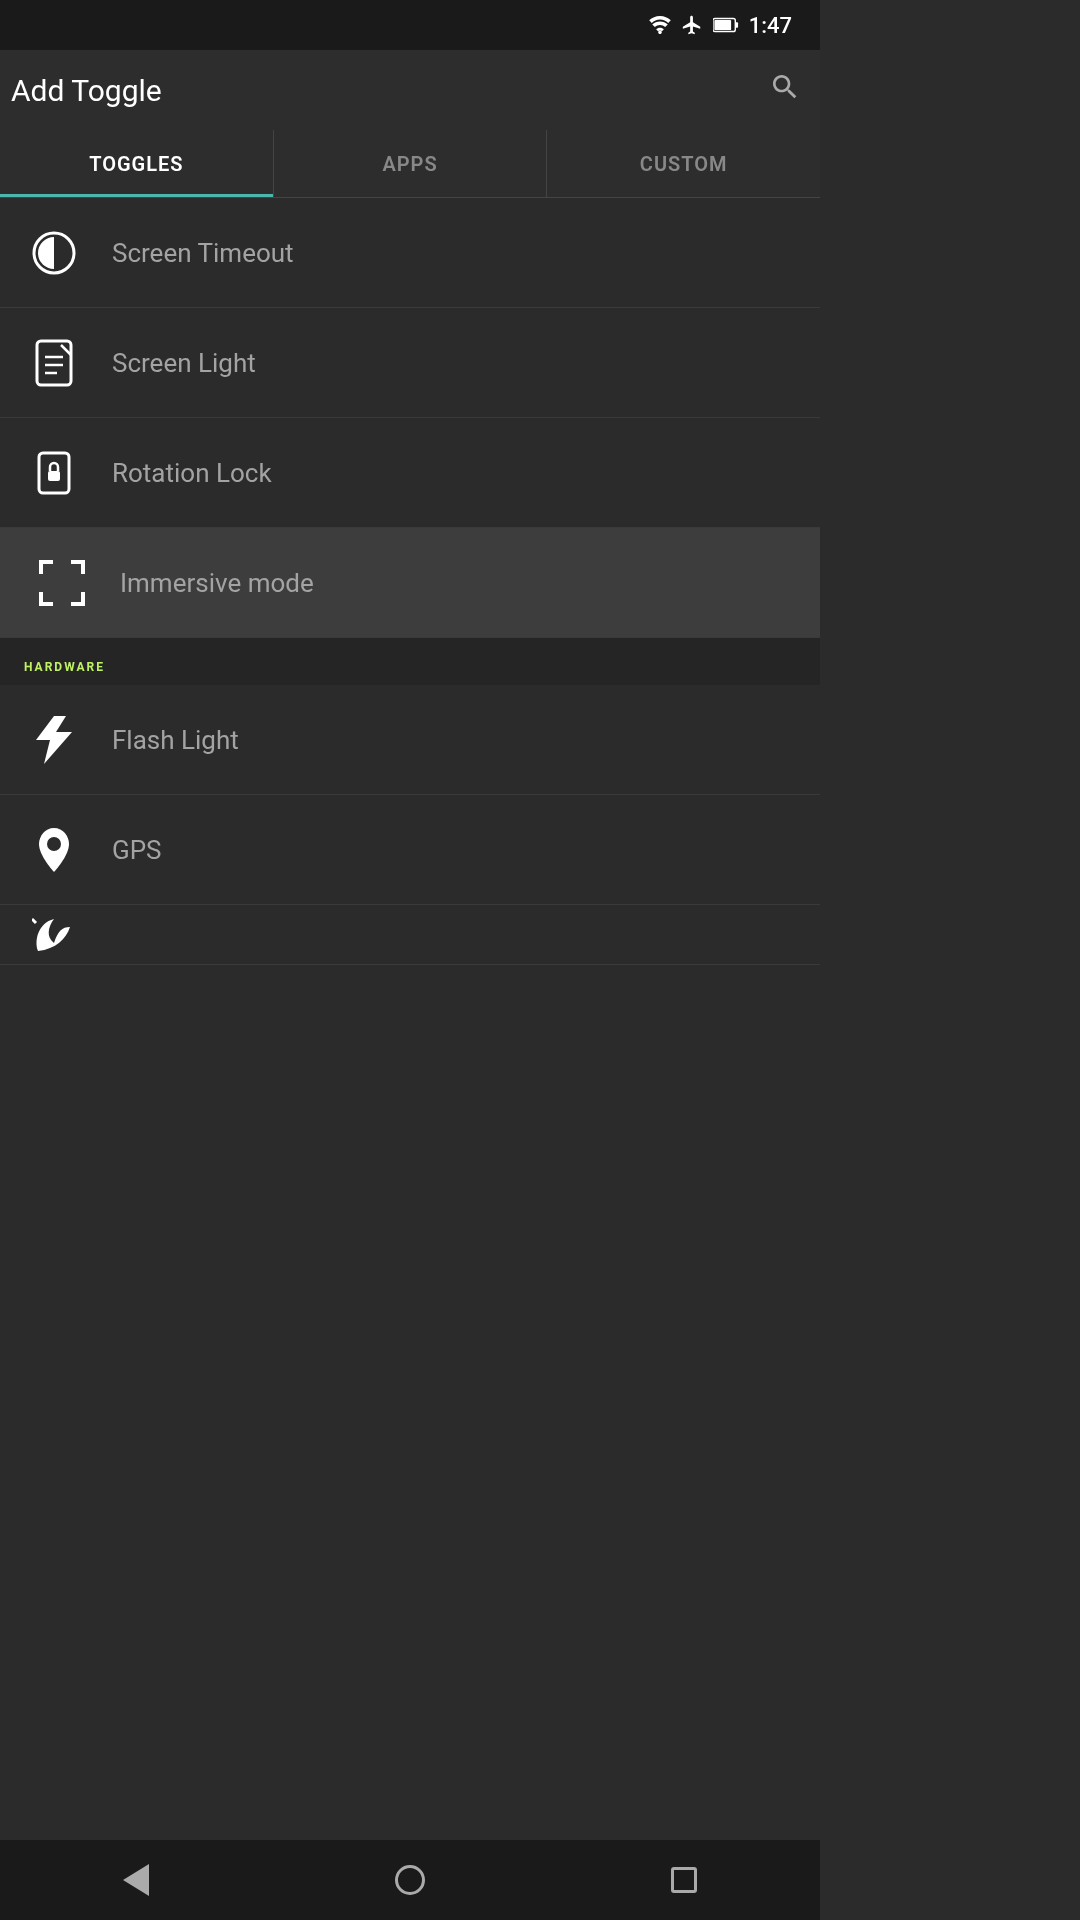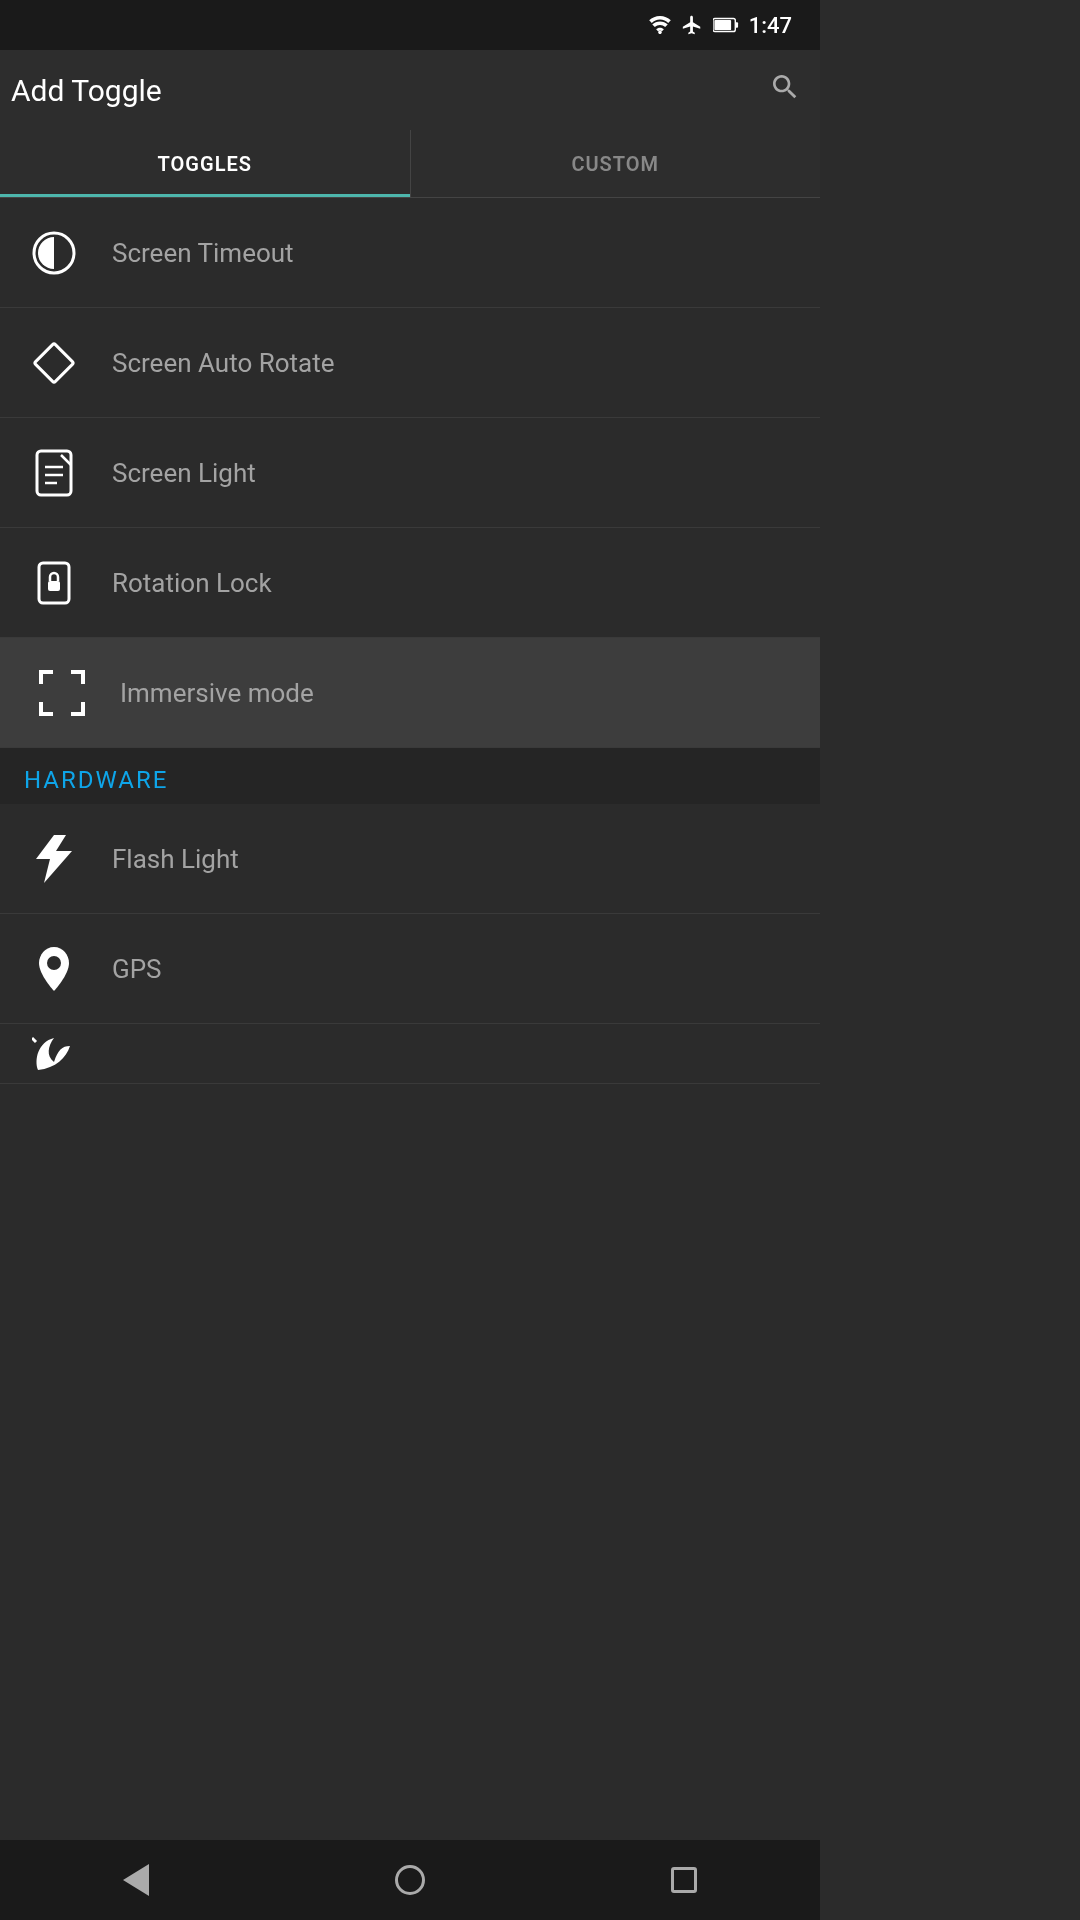--- a/index.html
+++ b/index.html
@@ -144,23 +144,23 @@
       color: #a3a3a3;
     }
 
     
     .section-header {
       padding: 18px 24px 10px;
       background-color: #252525;
     }
 
     .section-header-text {
-      color: #0ea5e9;
-      font-size: 24px;
-      font-weight: 400;
+      color: #bef264;
+      font-size: 12px;
+      font-weight: 700;
       letter-spacing: 2px;
     }
 
     
     .nav-bar {
       position: fixed;
       bottom: 0;
       left: 0;
       width: 820px;
       height: 80px;
@@ -234,44 +234,39 @@
       <path d="M15.5 14h-.79l-.28-.27C15.41 12.59 16 11.11 16 9.5 16 5.91 13.09 3 9.5 3S3 5.91 3 9.5 5.91 16 9.5 16c1.61 0 3.09-.59 4.23-1.57l.27.28v.79l5 4.99L20.49 19l-4.99-5zm-6 0C7.01 14 5 11.99 5 9.5S7.01 5 9.5 5 14 7.01 14 9.5 11.99 14 9.5 14z"></path>
     </svg>
   </button>
 </div>
 
 <div class="tabs">
   <div class="tab active">
     <span>TOGGLES</span>
   </div>
   <div class="tab">
+    <span>APPS</span>
+  </div>
+  <div class="tab">
     <span>CUSTOM</span>
   </div>
 </div>
 
 <div class="list">
 
   <div class="list-item">
     <div class="item-icon">
       <svg width="48" height="48" viewBox="0 0 48 48" fill="white">
         <circle cx="24" cy="24" r="20" stroke="white" stroke-width="3" fill="none"></circle>
         <path d="M24 8 A16 16 0 0 0 24 40 Z" fill="white"></path>
       </svg>
     </div>
     <span class="item-label">Screen Timeout</span>
   </div>
 
-  <div class="list-item">
-    <div class="item-icon">
-      <svg width="48" height="48" viewBox="0 0 48 48" fill="white">
-        <rect x="10" y="10" width="28" height="28" rx="2" stroke="white" stroke-width="3" fill="none" transform="rotate(45 24 24)"></rect>
-      </svg>
-    </div>
-    <span class="item-label">Screen Auto Rotate</span>
-  </div>
 
   <div class="list-item">
     <div class="item-icon">
       <svg width="42" height="52" viewBox="0 0 42 52" fill="white">
         <rect x="4" y="4" width="34" height="44" rx="4" stroke="white" stroke-width="3" fill="none"></rect>
 
         <line x1="12" y1="20" x2="30" y2="20" stroke="white" stroke-width="2.5"></line>
         <line x1="12" y1="28" x2="30" y2="28" stroke="white" stroke-width="2.5"></line>
         <line x1="12" y1="36" x2="24" y2="36" stroke="white" stroke-width="2.5"></line>
         <line x1="28" y1="8" x2="38" y2="18" stroke="white" stroke-width="2.5"></line>

